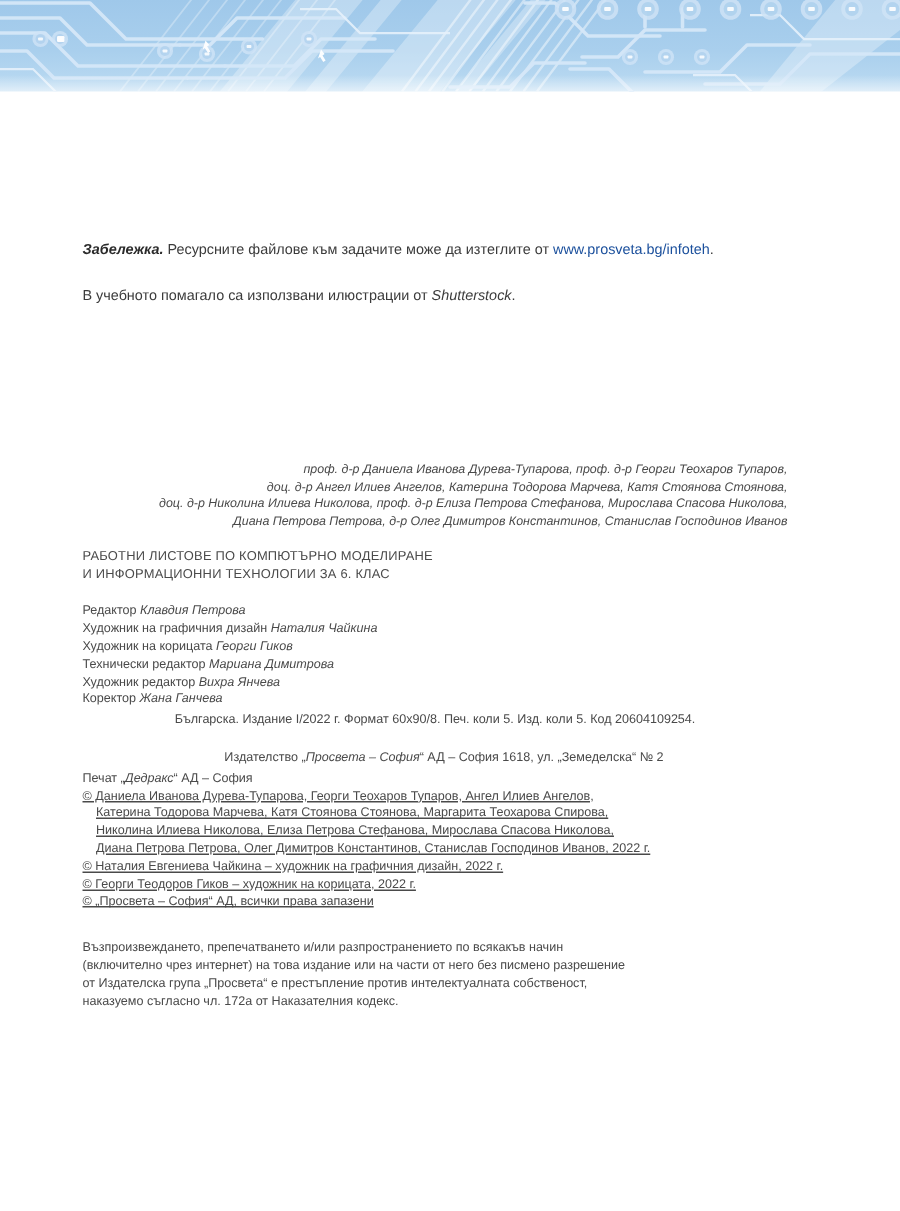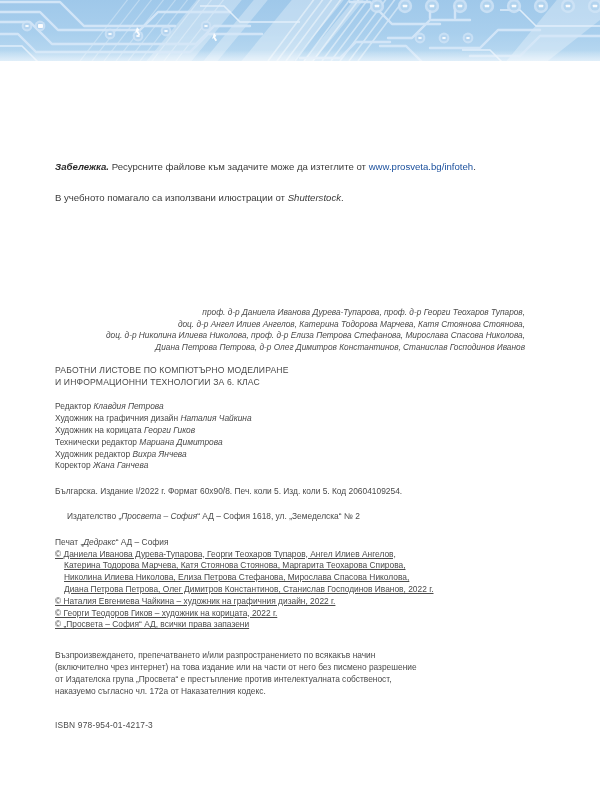--- a/index.html
+++ b/index.html
@@ -87,30 +87,31 @@
   .credits {
     margin-top: 13px;
     font-size: 8.4px;
     line-height: 11.8px;
     color: #4a4a4a;
     white-space: nowrap;
   }
   .credits .val { font-style: italic; }
 
   .pubinfo {
-    margin-top: 14px;
+    margin-top: 2px;
     font-size: 8.4px;
     line-height: 11.8px;
     color: #4a4a4a;
     white-space: nowrap;
+    text-align: center;
   }
   .pubinfo .gap { margin-top: 13px; padding-left: 12px; }
 
   .printline {
-    margin-top: 14px;
+    margin-top: 2px;
     font-size: 8.4px;
     line-height: 11.8px;
     color: #4a4a4a;
     white-space: nowrap;
   }
 
   .copyright {
     font-size: 8.4px;
     line-height: 11.8px;
     color: #4a4a4a;
@@ -314,16 +315,15 @@
       <div>© „Просвета – София“ АД, всички права запазени</div>
     </div>
 
     <div class="legal">
       <div>Възпроизвеждането, препечатването и/или разпространението по всякакъв начин</div>
       <div>(включително чрез интернет) на това издание или на части от него без писмено разрешение</div>
       <div>от Издателска група „Просвета“ е престъпление против интелектуалната собственост,</div>
       <div>наказуемо съгласно чл. 172а от Наказателния кодекс.</div>
     </div>
 
-    <div class="isbn">ISBN 978-954-01-4217-3</div>
 
   </div>
 </div>
 
 </body></html>

